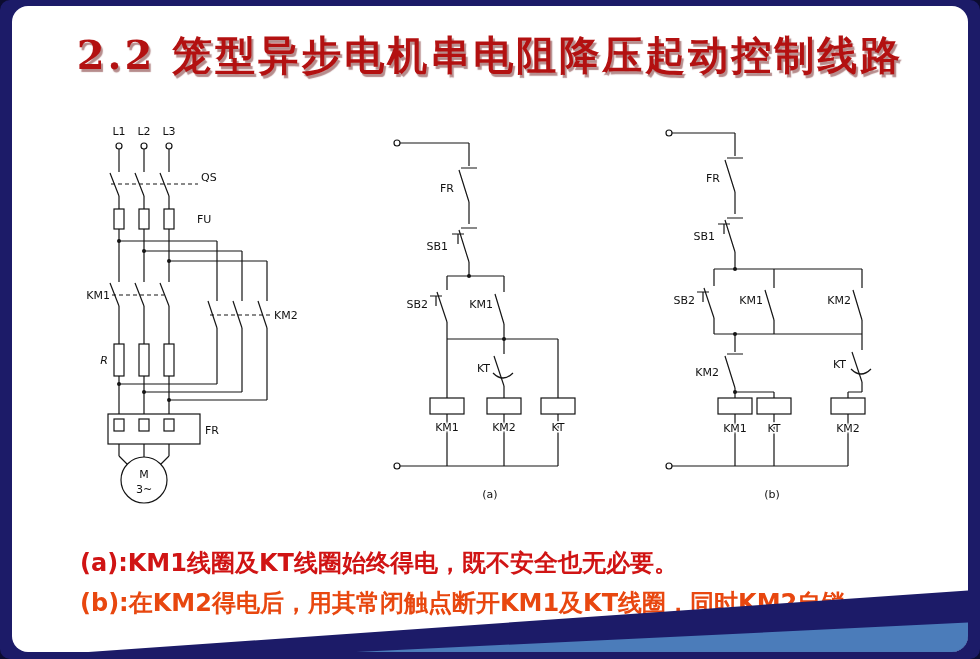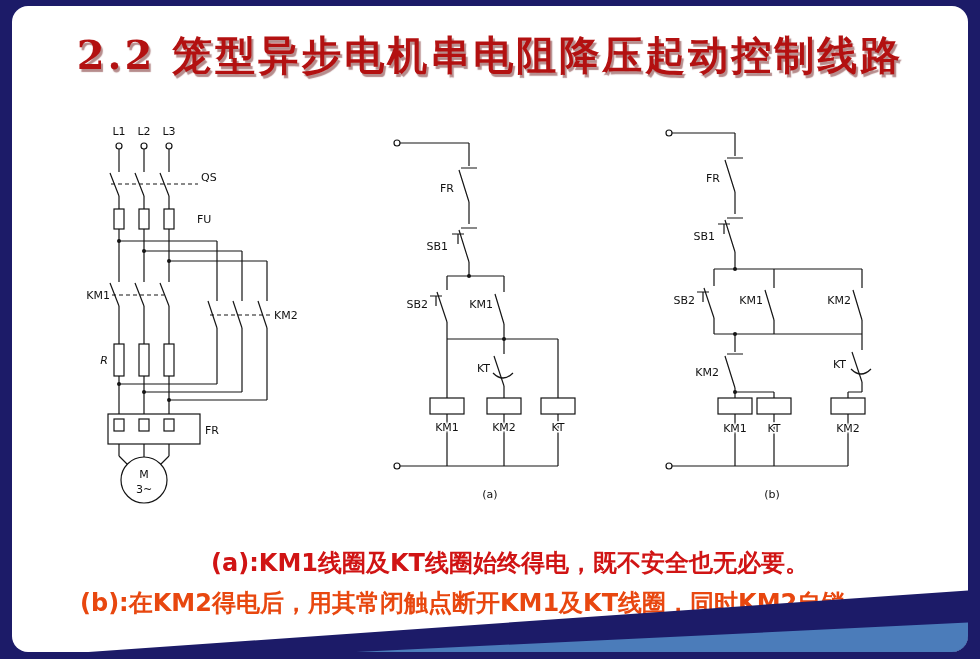--- a/index.html
+++ b/index.html
@@ -1,37 +1,38 @@
 <!DOCTYPE html>
 <html><head>
 <meta charset="utf-8">
 <style>
   html,body { margin:0; padding:0; background:#0c0c30; }
   .slide {
     position:relative; width:980px; height:659px;
     background:#1c1b68; overflow:hidden;
     font-family:"DejaVu Sans", sans-serif;
+    border-radius:10px;
   }
   .panel {
     position:absolute; left:12px; top:6px; width:956px; height:646px;
     background:#ffffff; border-radius:16px; overflow:hidden;
   }
   .title {
     position:absolute; left:0; top:22px; width:100%;
     text-align:center; font-family:"DejaVu Serif", serif;
     font-weight:bold; font-size:40px; letter-spacing:3px;
     color:#b31111; text-shadow:2px 3px 1px rgba(110,25,25,0.5);
     white-space:nowrap;
   }
   .captions {
     position:absolute; left:68px; top:537px; width:860px;
     font-weight:bold; font-size:24px; line-height:40px;
     white-space:nowrap;
   }
-  .cap-a { color:#d01414;text-align:center; }
+  .cap-a { color:#d01414; }
   .cap-b { color:#e8470f; }
   .bottom-art { position:absolute; left:0; bottom:0; width:956px; height:70px; }
   .ribbon { position:absolute; left:0; top:0; width:100%; height:100%; }
   .ribbon-dark  { background:#1c1b68; clip-path:polygon(8% 100%, 100% 12%, 100% 100%); }
   .ribbon-light { background:#4b7cba; clip-path:polygon(36% 100%, 100% 58%, 100% 100%); }
   svg.circuits { position:absolute; left:40px; top:100px; }
   svg .w  { stroke:#151515; stroke-width:1.2; fill:none; }
   svg .d  { stroke:#151515; stroke-width:1.1; fill:none; stroke-dasharray:4 3; }
   svg .bx { stroke:#151515; stroke-width:1.2; fill:#ffffff; }
   svg .nd { fill:#151515; stroke:none; }

